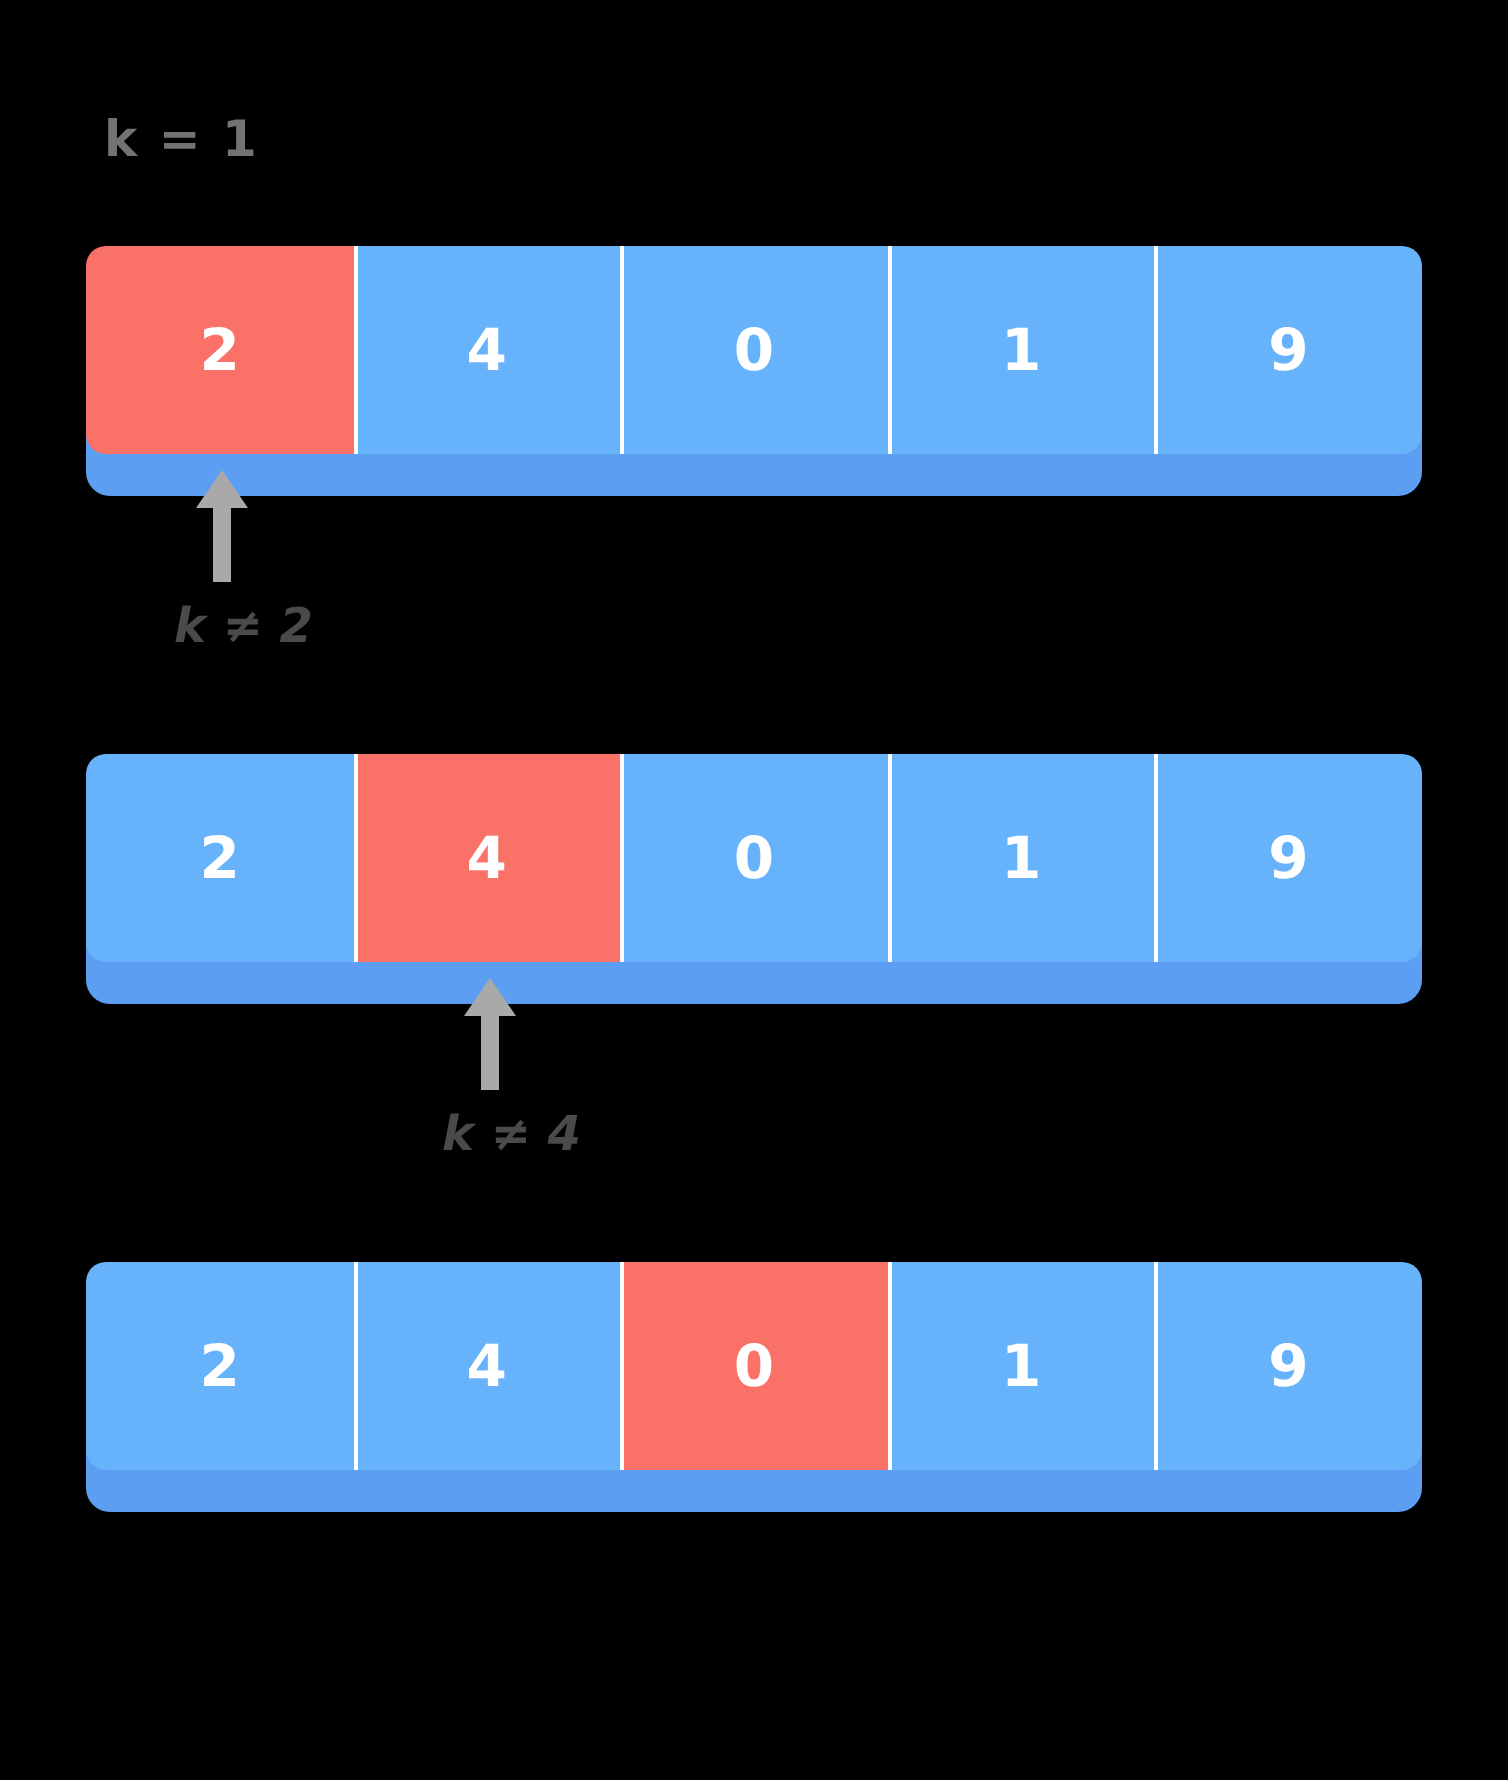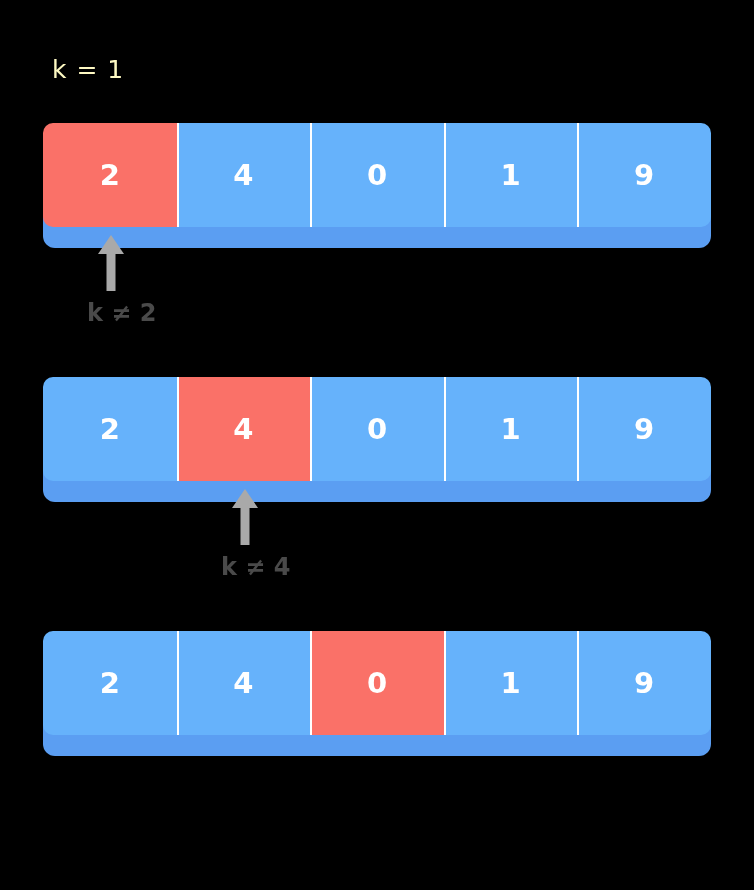--- a/index.html
+++ b/index.html
@@ -21,22 +21,22 @@
     width: 754px;
     height: 890px;
   }
 
   
   .k-caption {
     position: absolute;
     left: 52px;
     top: 55px;
     font-size: 25px;
-    font-weight: normal;
-    color: #fef9c3;
+    font-weight: bold;
+    color: #737373;
     letter-spacing: 1px;
     white-space: nowrap;
   }
 
   
   .row {
     position: absolute;
     left: 43px;
     width: 668px;
   }
@@ -87,20 +87,21 @@
     bottom: 0;
     width: 2px;
     background: #ffffff;
   }
   
 
   
   .pointer {
     position: absolute;
     width: 48px;
+    font-style: italic;
   }
   .arrow {
     position: relative;
     width: 48px;
     height: 56px;
   }
   .arrow .head {
     position: absolute;
     left: 50%;
     top: 0;

